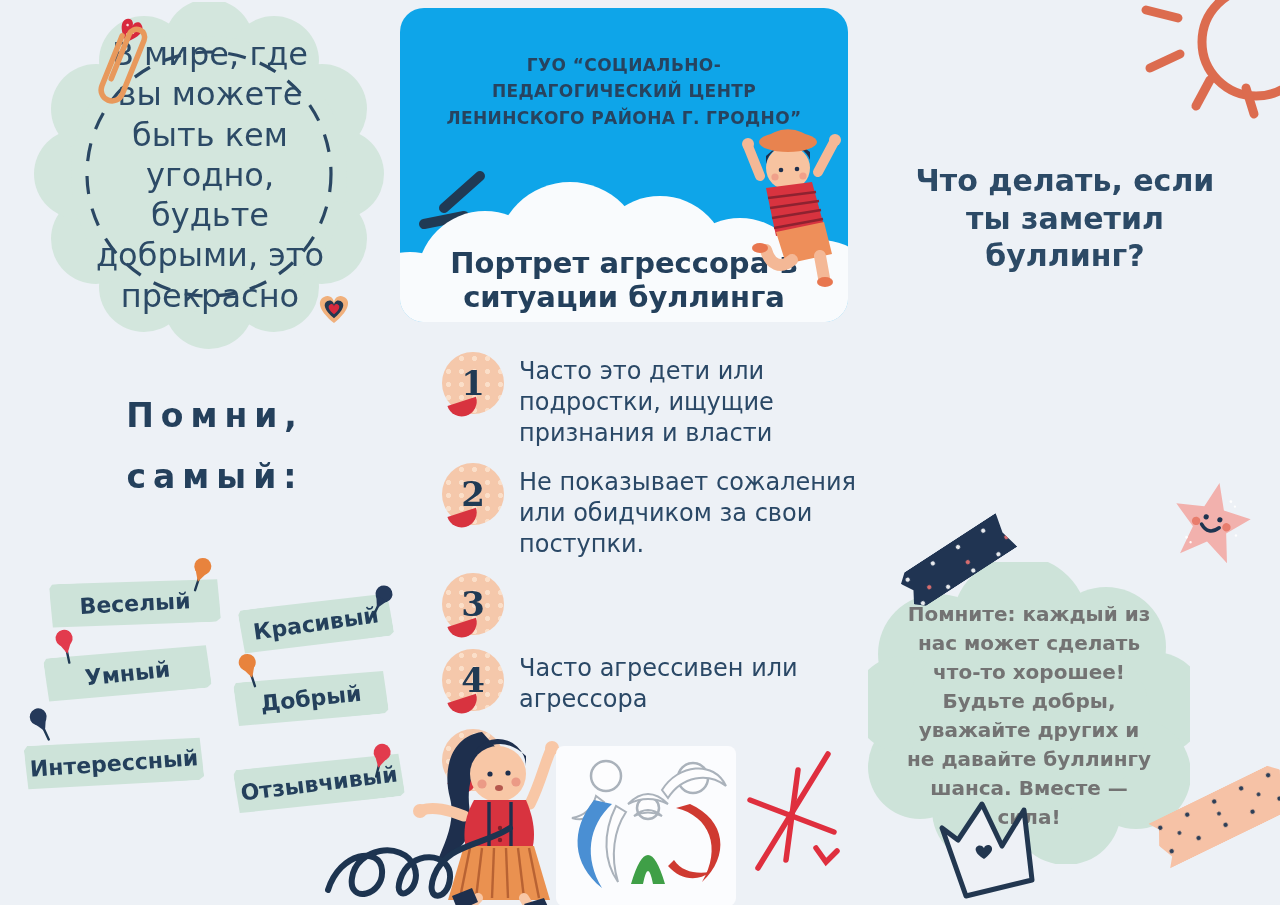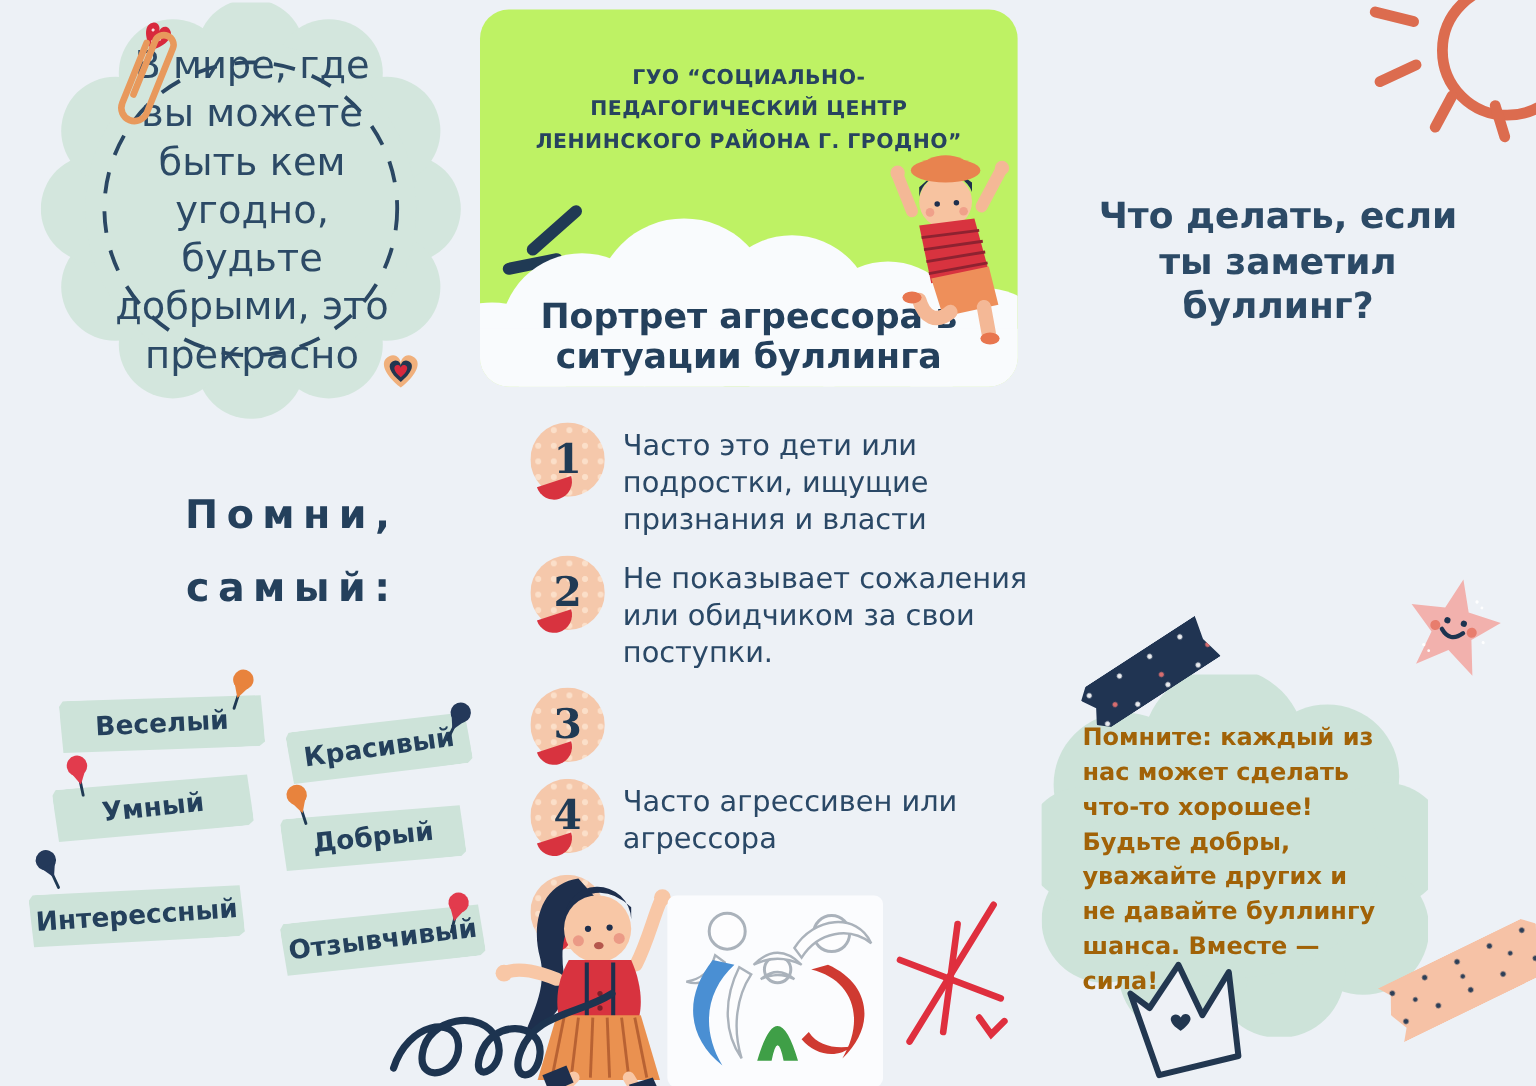--- a/index.html
+++ b/index.html
@@ -13,21 +13,21 @@
   
   .quote-cloud{left:34px;top:2px;width:352px;height:348px;}
   .quote-text{
     position:absolute;left:58px;top:78px;width:236px;height:190px;
     display:flex;align-items:center;justify-content:center;text-align:center;
     font-size:32px;line-height:1.26;font-weight:500;color:#2c4a66;
   }
   
   .org-panel{
     left:400px;top:8px;width:448px;height:314px;border-radius:24px;
-    background:#bef264;overflow:hidden;
+    background:#0ea5e9;overflow:hidden;
   }
   .org-name{
     margin:44px 36px 0;text-align:center;
     font-size:17px;font-weight:bold;line-height:1.55;letter-spacing:.4px;color:#27435f;
   }
   .panel-title{
     position:absolute;left:0;right:0;bottom:8px;z-index:3;
     text-align:center;font-size:29px;font-weight:800;line-height:1.18;color:#24405c;
   }
   
@@ -47,36 +47,36 @@
   .num{font-family:"DejaVu Serif","Liberation Serif",serif;font-size:34px;font-weight:bold;color:#203a54;}
   .agg-text{font-size:24px;line-height:1.3;color:#2a4866;padding-top:4px;}
   
   .witness-title{
     left:895px;top:162px;width:340px;text-align:center;
     font-size:30px;font-weight:700;line-height:1.25;color:#2c4a66;
   }
   .witness-tips{left:893px;top:258px;width:348px;}
   .witness-tips p{margin:0 0 27px;font-size:18.5px;font-weight:bold;line-height:1.35;color:#27435f;}
   
-  .remember-heading{left:98px;top:409px;width:234px;text-align:right;}
+  .remember-heading{left:98px;top:396px;width:234px;text-align:center;}
   .remember-heading div{
     font-size:33px;font-weight:800;letter-spacing:7px;color:#24405c;margin-bottom:22px;
   }
   .ribbon{
     position:absolute;height:46px;background:#cde3d9;color:#24405c;
     display:flex;align-items:center;justify-content:center;
     font-size:22px;font-weight:800;
     clip-path:polygon(2% 0,99% 8%,100% 92%,97% 100%,1% 94%,0 10%);
   }
   
   .final-cloud{left:868px;top:562px;width:322px;height:302px;}
   .final-text{
     position:absolute;left:34px;top:48px;width:254px;height:212px;
-    display:flex;align-items:center;justify-content:center;text-align:left;
-    font-size:20px;font-weight:bold;line-height:1.45;color:#a16207;
+    display:flex;align-items:center;justify-content:center;text-align:center;
+    font-size:20px;font-weight:bold;line-height:1.45;color:#737373;
   }
   .tape{position:absolute;}
   .tape-navy{
     left:898px;top:542px;width:118px;height:40px;background:#203452;transform:rotate(-33deg);
     background-image:radial-gradient(circle at 8px 8px, rgba(255,255,255,.9) 1.6px, transparent 2.6px),
                      radial-gradient(circle at 22px 26px, rgba(226,112,112,.95) 1.6px, transparent 2.6px);
     background-size:30px 28px,46px 38px;
     clip-path:polygon(8% 0,100% 0,96% 50%,100% 100%,8% 100%,0 80%,6% 50%,0 20%);
   }
   .tape-peach{

